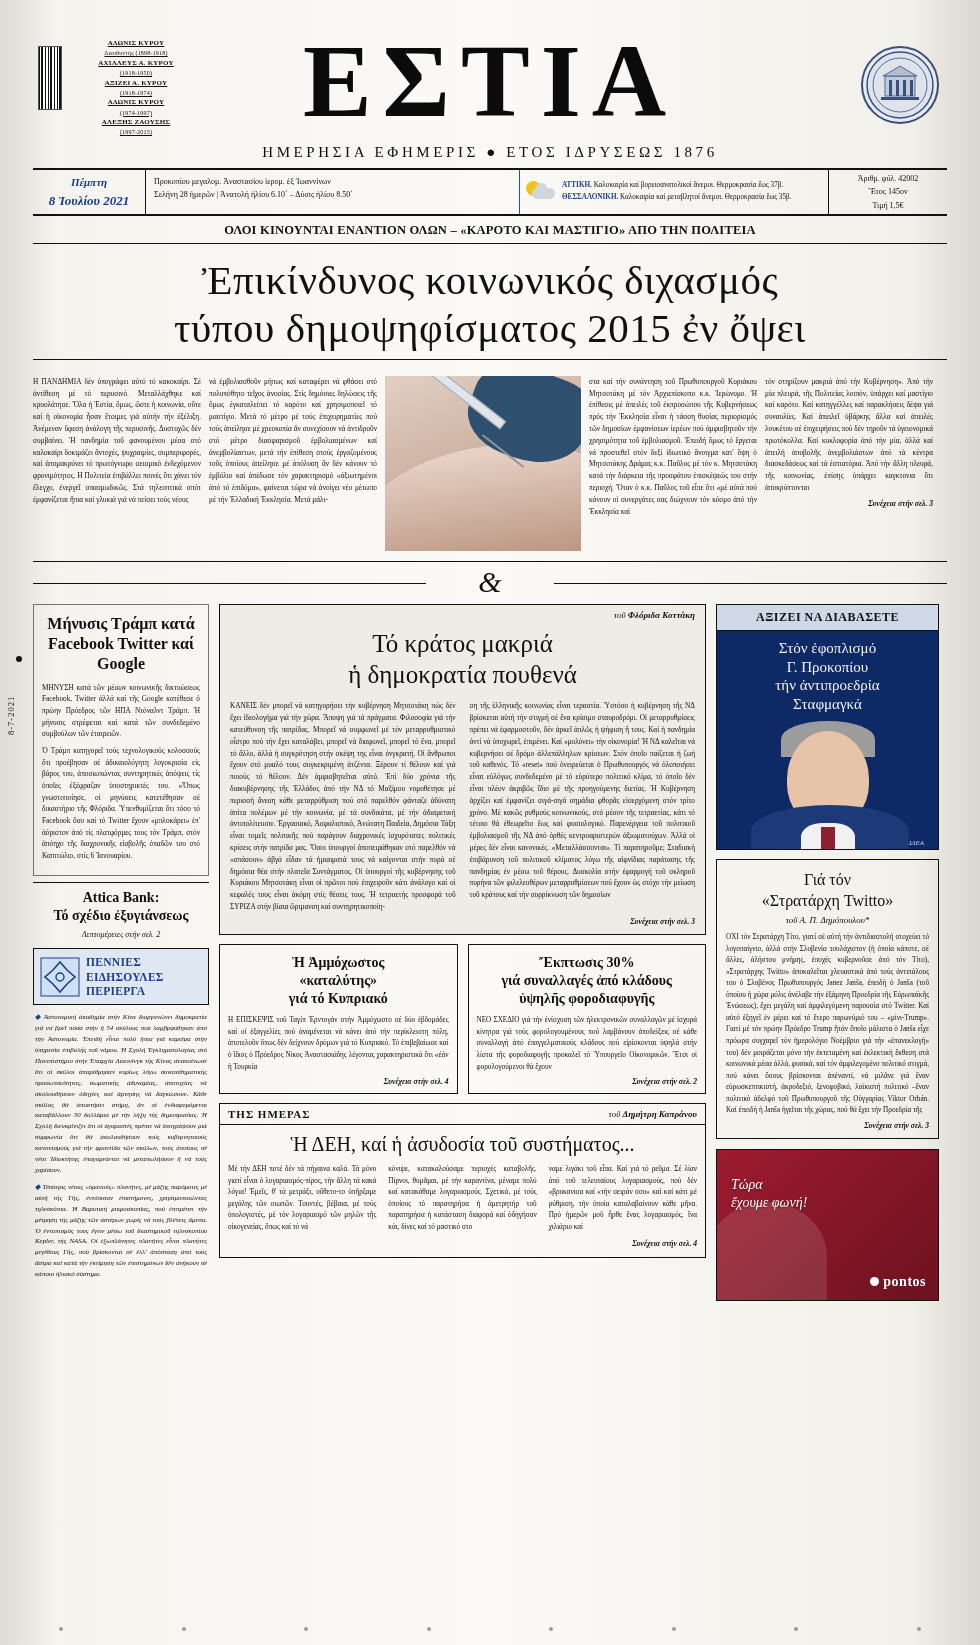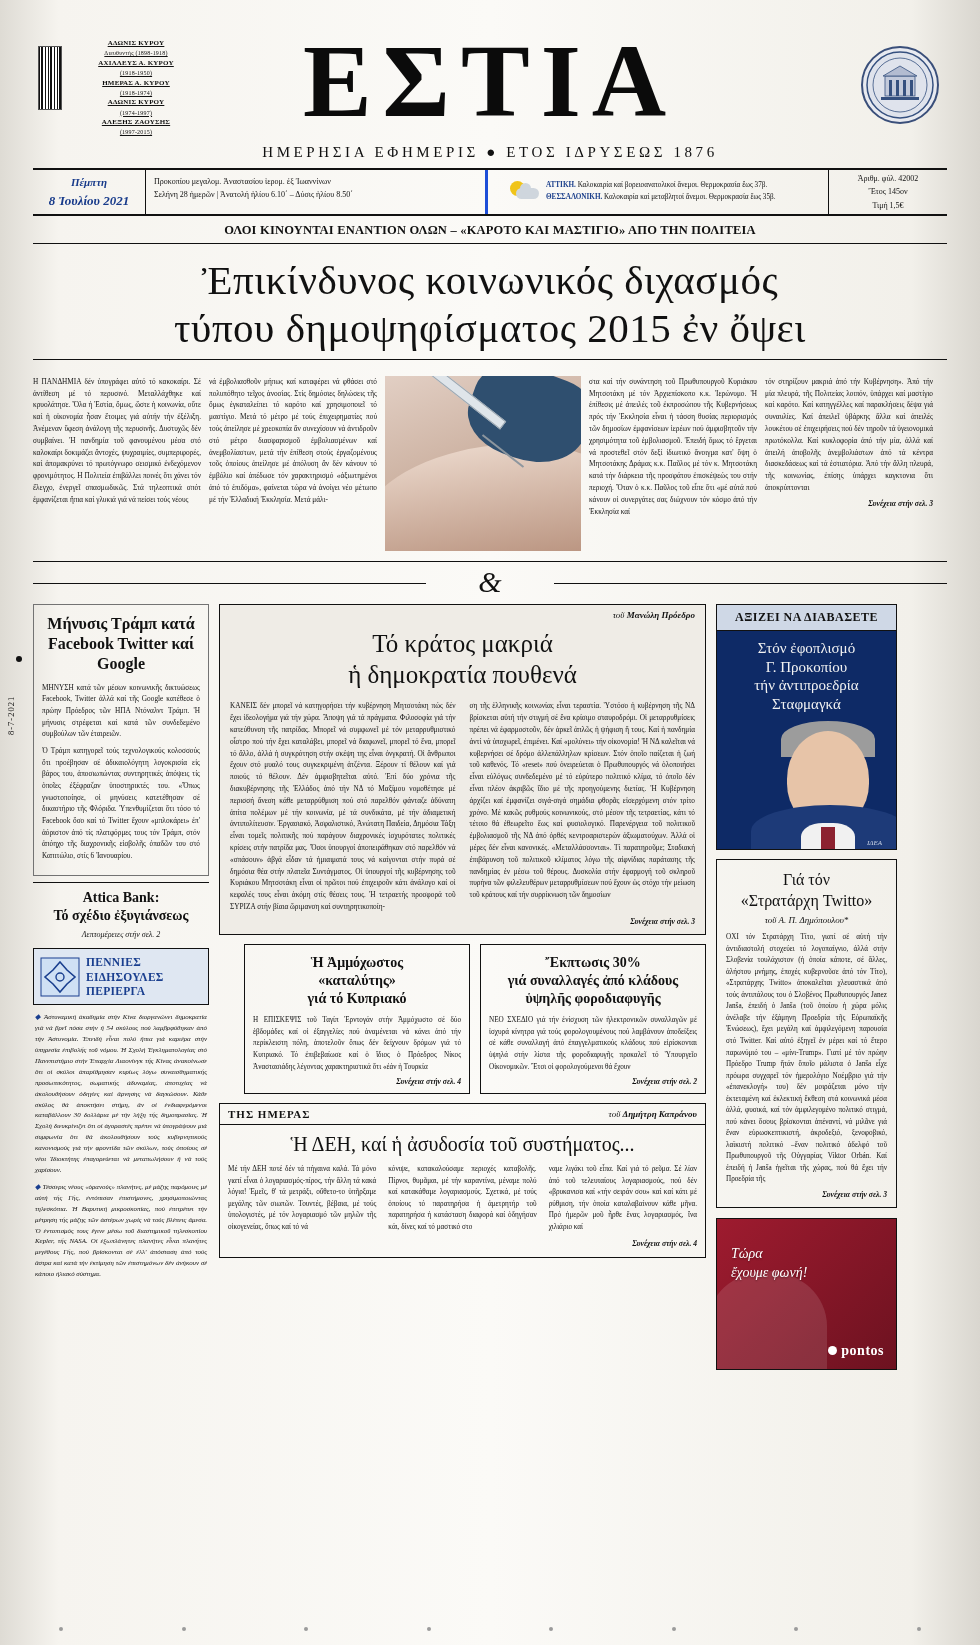--- a/index.html
+++ b/index.html
@@ -63,21 +63,21 @@
   .ib-date{
     width:112px;text-align:center;font-style:italic;color:#173a8a;font-weight:bold;
     display:flex;flex-direction:column;justify-content:center;line-height:1.5;
   }
   .ib-date .d1{font-size:11px;}
   .ib-date .d2{font-size:13px;}
   .ib-saints{
     flex:1;border-left:1px solid #111;padding:6px 8px;line-height:1.6;font-size:8px;color:#111;
   }
   .ib-weather{
-    width:296px;border-left:3px solid #1d4ed8;padding:5px 22px;display:flex;gap:6px;align-items:center;
+    width:296px;border-left:1px solid #1d4ed8;padding:5px 6px;display:flex;gap:6px;align-items:center;
   }
   .wicon{width:30px;height:26px;position:relative;flex:0 0 auto;}
   .wicon .sun{position:absolute;left:0;top:2px;width:15px;height:15px;border-radius:50%;background:#f0c419;}
   .wicon .cloud{position:absolute;left:6px;top:9px;width:23px;height:11px;border-radius:7px;background:#cfd6dd;}
   .wicon .cloud:after{content:"";position:absolute;left:4px;top:-5px;width:11px;height:11px;border-radius:50%;background:#cfd6dd;}
   .wtxt{font-size:7.2px;line-height:1.65;}
   .wtxt b{color:#1b3f8b;}
   .ib-issue{
     width:118px;border-left:1px solid #111;text-align:center;font-size:8px;line-height:1.7;
     display:flex;flex-direction:column;justify-content:center;
@@ -116,21 +116,21 @@
     padding:3px 0 5px;position:relative;
   }
   .amp:before,.amp:after{
     content:"";position:absolute;top:50%;width:43%;border-top:1px solid #111;
   }
   .amp:before{left:0;} .amp:after{right:0;}
   
   .lower{display:flex;gap:10px;}
   .colL{width:176px;}
   .colM{width:487px;}
-  .colR{width:181px;}
+  .colR{width:223px;}
   
   .boxTitle{
     text-align:center;font-weight:bold;font-size:16px;line-height:1.25;padding:9px 6px 8px;
   }
   .boxBody{font-size:7.3px;line-height:1.6;text-align:justify;padding:0 8px 8px;}
   .boxBody p{margin:0 0 5px;}
   .bordered{border:1px solid #737373;}
   .attica{border-top:1px solid #111;padding-top:6px;margin-top:6px;text-align:center;}
   .attica .t{font-weight:bold;font-size:14px;line-height:1.3;}
   .attica .s{font-style:italic;font-size:8px;margin-top:5px;}
@@ -149,21 +149,21 @@
     text-align:right;font-style:italic;font-size:9px;margin:-3px 0 2px;
   }
   .byline b{font-weight:bold;}
   .mainTitle{
     text-align:center;font-size:25px;line-height:1.25;padding:6px 10px 10px;
   }
   .twocol{column-count:2;column-gap:14px;font-size:7.3px;line-height:1.62;text-align:justify;}
   .twocol p{margin:0 0 5px;}
   .contLink{font-style:italic;font-weight:bold;font-size:7.6px;text-align:right;margin-top:4px;}
   
-  .smallRow{display:flex;gap:10px;margin-top:9px;margin-left:25px;}
+  .smallRow{display:flex;gap:10px;margin-top:9px;}
   .smallBox{border:1px solid #111;padding:7px 8px;flex:1;}
   .smallBox .t{text-align:center;font-weight:bold;font-size:14px;line-height:1.3;padding:2px 2px 7px;}
   .smallBox .b{font-size:7.2px;line-height:1.6;text-align:justify;}
   
   .dayBox{border:1px solid #111;margin-top:9px;}
   .dayHead{display:flex;justify-content:space-between;align-items:center;border-bottom:1px solid #111;padding:4px 8px;}
   .dayHead .l{font-weight:bold;font-size:11px;letter-spacing:1px;}
   .dayHead .r{font-style:italic;font-size:9px;}
   .dayTitle{text-align:center;font-size:20px;padding:8px 6px 8px;}
   .threecol{column-count:3;column-gap:12px;font-size:7.2px;line-height:1.6;text-align:justify;padding:0 8px 7px;}
@@ -207,21 +207,21 @@
   <div class="sidedate">8-7-2021</div>
   <div class="leftdots"></div>
 
   <div class="sheet">
 
     <div class="masthead">
       <div class="barcode"></div>
       <div class="owners">
         <div><span class="nm">ΑΔΩΝΙΣ ΚΥΡΟΥ</span><br><span class="yr">Διευθυντής (1898-1918)</span></div>
         <div><span class="nm">ΑΧΙΛΛΕΥΣ Α. ΚΥΡΟΥ</span><br><span class="yr">(1918-1950)</span></div>
-        <div><span class="nm">ΗΜΕΡΑΣ Α. ΚΥΡΟΥ</span><br><span class="yr">(1918-1974)</span></div>
+        <div><span class="nm">ΑΞΙΖΕΙ Α. ΚΥΡΟΥ</span><br><span class="yr">(1918-1974)</span></div>
         <div><span class="nm">ΑΔΩΝΙΣ ΚΥΡΟΥ</span><br><span class="yr">(1974-1997)</span></div>
         <div><span class="nm">ΑΛΕΞΗΣ ΖΑΟΥΣΗΣ</span><br><span class="yr">(1997-2015)</span></div>
       </div>
       <div class="title">ΕΣΤΙΑ</div>
       <div class="subtitle">ΗΜΕΡΗΣΙΑ ΕΦΗΜΕΡΙΣ ● ΕΤΟΣ ΙΔΡΥΣΕΩΣ 1876</div>
       <div class="seal">
         <svg viewBox="0 0 70 70" aria-hidden="true">
           <circle cx="35" cy="35" r="33" fill="#dfe3ec" stroke="#35507f" stroke-width="1.5"></circle>
           <circle cx="35" cy="35" r="27" fill="none" stroke="#35507f" stroke-width="0.8"></circle>
           <rect x="20" y="26" width="30" height="20" fill="#c3cadb" stroke="#35507f" stroke-width="0.8"></rect>
@@ -324,21 +324,21 @@
         <div class="pennyBody">
           <p><span class="bullet">◆ </span><span>Ἀστυναμική ἀκαδημία στήν Κίνα διοργανώνει δημοκρατία γιά νά βρεῖ πόσα στήν ἤ 54 σκύλους πού λαμβρφύθηκαν ἀπό τήν Ἀστυνομία. Ἐπειδή εἶναι πολύ ἤπια γιά καριέρα στήν ὑπηρεσία ἐπιβολῆς τοῦ νόμου. Ἡ Σχολή Ἐγκληματολογίας στό Πανεπιστήμιο στήν Ἐπαρχία Λιαονίνγκ τῆς Κίνας ἀνακοίνωσε ὅτι οἱ σκύλοι ἀπαρίθμησαν κυρίως λόγω συναισθηματικῆς προσωπικότητος, σωματικῆς ἀδυναμίας, ἀποτυχίας νά ἀκολουθήσουν ὁδηγίες καί ἄρνησης νά δαγκώσουν. Κάθε σκύλος θά ἀποκτήσει στήμη, ἄν οἱ ἐνδιαφερόμενοι καταβάλλουν 30 δολλάρια μέ τήν λήξη τῆς δημοπρασίας. Ἡ Σχολή διευκρίνιζει ὅτι οἱ ἀγοραστές πρέπει νά ὑπογράψουν μιά συμφωνία ὅτι θά ἀκολουθήσουν τούς κυβερνητικούς κανονισμούς γιά τήν φροντίδα τῶν σκύλων, τούς ὁποίους σέ νέοι Ἰδιοκτήτης ἐπαγορεύεται νά μεταπωλήσουν ἤ νά τούς χαρίσουν.</span></p>
           <p><span class="bullet">◆ </span><span>Τέσσερις νέους «ὁρανούς» πλανήτες, μέ μάζης παρόμοιες μέ αὐτή τῆς Γῆς, ἐντόπισαν ἐπιστήμονες, χρησιμοποιώντας τηλεσκόπια. Ἡ Βαρυτική μικροσκοπίας, πού ἐπιτρέπει τήν μέτρηση τῆς μάζης τῶν ἀστέρων χωρίς νά τούς βλέπεις ἄμεσα. Ὁ ἐντοπισμός τους ἔγινε μέσω τοῦ διαστημικοῦ τηλεσκοπίου Kepler, τῆς NASA. Οἱ ἐξωπλάνητες πλανήτες εἶναι πλανῆτες μεγέθους Γῆς, πού βρίσκονται σέ ἐλλ' ἀπόσταση ἀπό τούς ἄστρα καί κατά τήν ἐκτίμηση τῶν ἐπιστημόνων δέν ἀνήκουν σέ κάποιο ἡλιακό σύστημα.</span></p>
         </div>
       </div>
 
       <div class="colM">
         <div class="mainArt">
           <div class="byline">
             <span>τοῦ</span>
-            <b>Μανώλη Πρόεδρο</b>
+            <b>Φλόριδα Κοττάκη</b>
           </div>
           <div class="mainTitle">
             <div>Τό κράτος μακριά</div>
             <div>ἡ δημοκρατία πουθενά</div>
           </div>
           <div class="twocol">
             <p>ΚΑΝΕΙΣ δέν μπορεῖ νά κατηγορήσει τήν κυβέρνηση Μητσοτάκη πώς δέν ἔχει ἰδεολογήμα γιά τήν χώρα. Ἄποψη γιά τά πράγματα. Φιλοσοφία γιά τήν κατεύθυνση τῆς πατρίδας. Μπορεῖ νά συμφωνεῖ μέ τόν μεταρρυθμιστικό οἶστρο πού τήν ἔχει καταλάβει, μπορεῖ νά διαφωνεῖ, μπορεῖ τό ἕνα, μπορεῖ τό ἄλλο, ἀλλά ἡ συγκρότηση στήν σκέψη της εἶναι ὀνγκρατή. Οἱ ἄνθρωποι ἔχουν στό μυαλό τους συγκεκριμένη ἀτζέντα. Ξέρουν τί θέλουν καί γιά ποιούς τό θέλουν. Δέν ἀμφισβητεῖται αὐτό. Ἐπί δύο χρόνια τῆς διακυβέρνησης τῆς Ἑλλάδος ἀπό τήν ΝΔ τό Μαξίμου νομοθέτησε μέ περισσή ἄνεση κάθε μεταρρύθμιση πού στό παρελθόν φάνταζε ἀδύνατη ἀπίτα πολέμων μέ τήν κοινωνία, μέ τά συνδικάτα, μέ τήν ἀδιαμετική ἀντιπολίτευσιν. Ἐργασιακό, Ἀσφαλιστικό, Ἀνώτατη Παιδεία, Δημόσια Τάξη εἶναι τομεῖς πολιτικῆς πού παράγουν διαχρονικές ἰσχυρότατες πολιτικές κρίσεις στήν πατρίδα μας. Ὅσοι ὑπουργοί ἀποπειράθηκαν στό παρελθόν νά «σπάσουν» ἀβγά εἶδαν τά ἡμιαιματά τους νά καίγονται στήν πυρά σέ δημόσια θέα στήν πλατεῖα Συντάγματος. Οἱ ὑπουργοί τῆς κυβέρνησης τοῦ Κυριάκου Μητσοτάκη εἶναι οἱ πρῶτοι πού ἐπιχειροῦν κάτι ἀνάλογο καί οἱ κεφαλές τους εἶναι ἀκόμη στίς θέσεις τους. Ἡ τετραετής προσφορά τοῦ ΣΥΡΙΖΑ στήν βίαια ὥριμανση καί συντηρητικοποίη-</p>
             <p>ση τῆς ἑλληνικῆς κοινωνίας εἶναι τεραστία. Ὑστόσο ἡ κυβέρνηση τῆς ΝΔ βρίσκεται αὐτή τήν στιγμή σέ ἕνα κρίσιμο σταυροδρόμι. Οἱ μεταρρυθμίσεις πρέπει νά ἐφαρμοστοῦν, δέν ἀρκεῖ ἁπλῶς ἡ ψήφιση ἤ τους. Καί ἡ πανδημία ἀντί νά ὑποχωρεῖ, ἐπιμένει. Καί «μολύνει» τήν οἰκονομία! Ἡ ΝΔ καλεῖται νά κυβερνήσει σέ δρόμο ἀλλεπάλληλων κρίσεων. Στόν ὁποῖο παίζεται ἡ ζωή τοῦ καθενός.
 
 Τό «reset» πού ὀνειρεύεται ὁ Πρωθυπουργός νά ὁλοποιήσει εἶναι εὐλόγως συνδεδεμένο μέ τό εὐρύτερο πολιτικό κλίμα, τό ὁποῖο δέν εἶναι πλέον ἀκριβῶς ἴδιο μέ τῆς προηγούμενης διετίας. Ἡ Κυβέρνηση ἀρχίζει καί ἐμφανίζει σιγά-σιγά σημάδια φθορᾶς εἰσερχόμενη στόν τρίτο χρόνο. Μέ κακῶς ρυθμούς κοινωνικούς, στό μέσον τῆς τετραετίας, κάτι τό τέτοιο θά ἐθεωρεῖτο ἕως καί φυσιολογικό. Παρενέργεια τοῦ πολιτικοῦ ἐμβολιασμοῦ τῆς ΝΔ ἀπό ὀρθές κεντροαριστερών ἀξιωματούχων. Ἀλλά οἱ μέρες δέν εἶναι κανονικές. «Μεταλλάσσονται». Τί παρατηροῦμε; Σταδιακή ἐπιβάρυνση τοῦ πολιτικοῦ κλίματος λόγω τῆς αἰφνίδιας παράτασης τῆς πανδημίας ἐν μέσω τοῦ θέρους. Δυσκολία στήν ἐφαρμογή τοῦ σκληροῦ πυρήνα τῶν φιλελευθέρων μεταρρυθμίσεων πού ἔχουν ὡς στόχο τήν μείωση τοῦ κράτους καί τήν συρρίκνωση τῶν δημοσίων</p>

